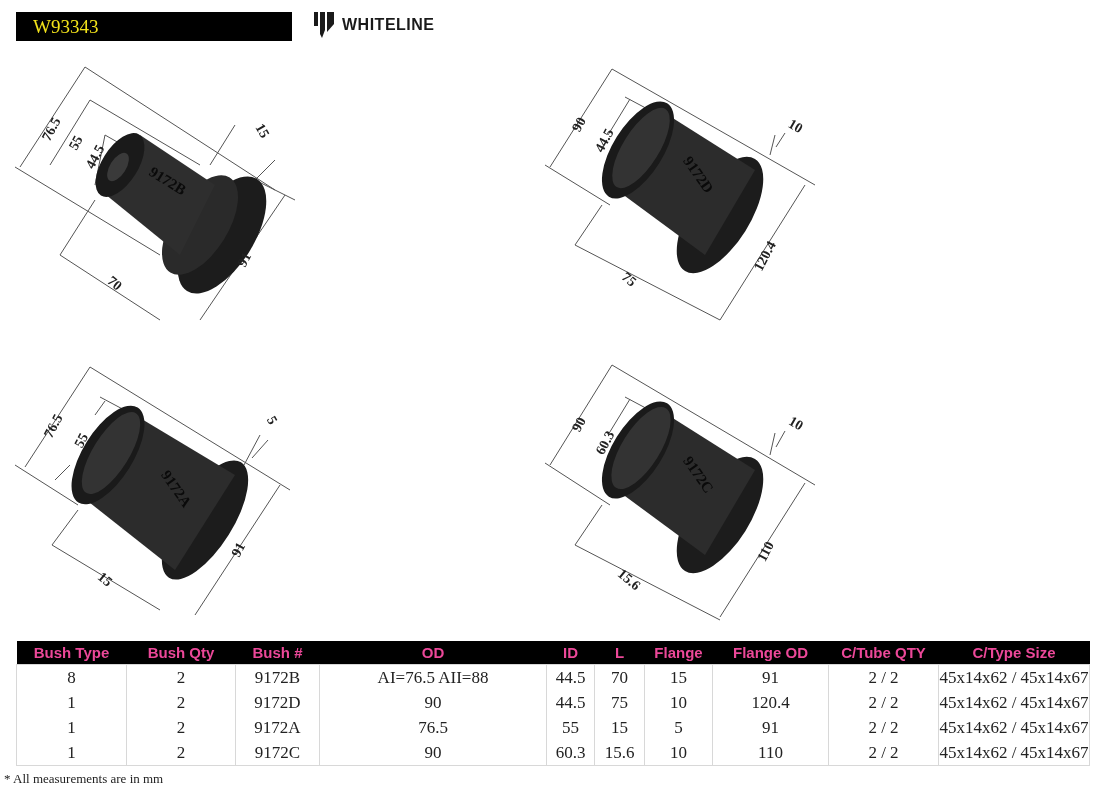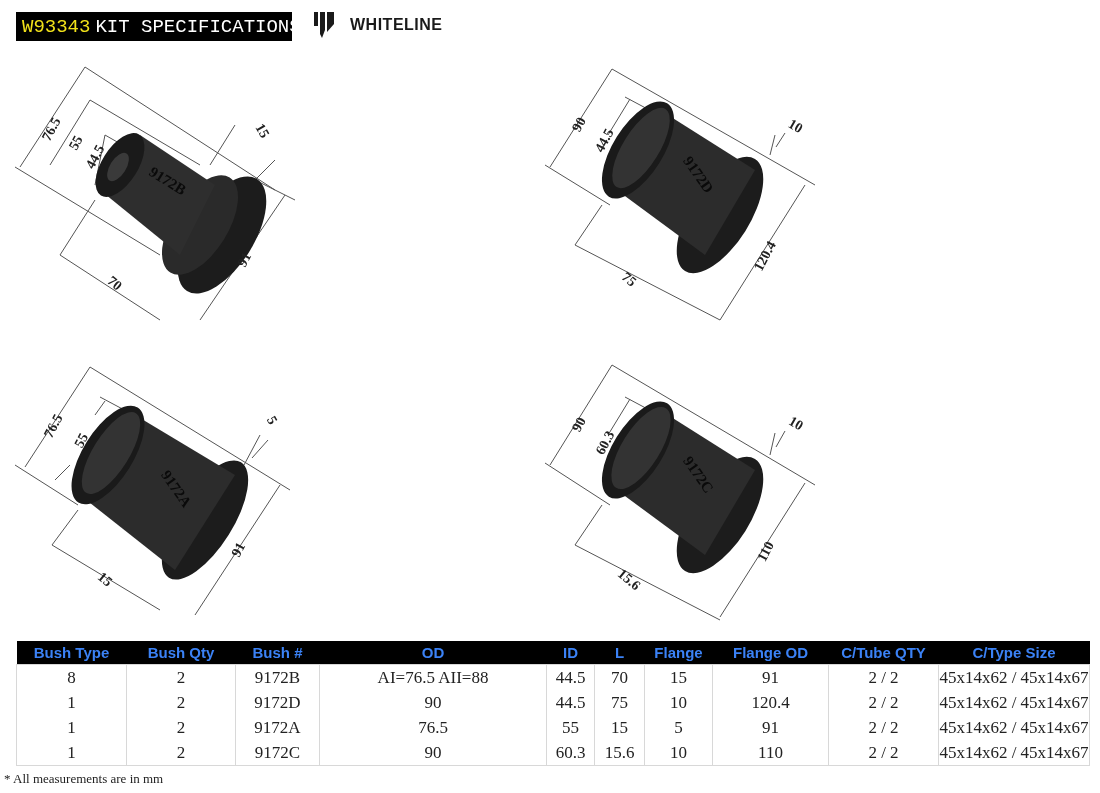--- a/index.html
+++ b/index.html
@@ -1,37 +1,36 @@
 <!DOCTYPE html>
 <html><head>
 <meta charset="utf-8">
 <style>
   html, body { margin:0; padding:0; background:#ffffff; }
   body { width:1100px; height:793px; position:relative; overflow:hidden; font-family:"Liberation Serif", serif; color:#111; }
-  .title-box { position:absolute; left:16px; top:12px; width:276px; height:29px; background:#000; display:flex; align-items:center; padding-left:6px; box-sizing:border-box; font-family:Liberation Mono, monospace; font-size:19px; color:#fff; white-space:nowrap; }
+  .title-box { position:absolute; left:16px; top:12px; width:276px; height:29px; background:#000; display:flex; align-items:center; padding-left:17px; box-sizing:border-box; font-family:Liberation Serif, serif; font-size:19px; color:#fff; white-space:nowrap; }
   .title-box .code { color:#f2e21a; margin-right:5px; }
-  .brand { position:absolute; left:314px; top:12px; display:flex; align-items:center; gap:16px;justify-content:space-between; }
+  .brand { position:absolute; left:314px; top:12px; display:flex; align-items:center; gap:8px;justify-content:space-between; }
   .brand-text { font-family:"Liberation Sans", sans-serif; font-weight:bold; font-size:16px; letter-spacing:0.5px; color:#1a1a1a; }
   .drawing { position:absolute; }
   .drawing svg { display:block; }
   .dim { font-family:"Liberation Serif", serif; font-weight:bold; font-size:14px; fill:#222; }
   .partno { font-family:"Liberation Serif", serif; font-size:15px; fill:#0a0a0a; font-weight:bold; }
   .spec-table { position:absolute; left:16px; top:641px; width:1073px; border-collapse:collapse; table-layout:fixed; }
-  .spec-table th { background:#000; color:#3b82f6; font-family:"Liberation Sans", sans-serif; font-weight:bold; font-size:15px; height:23px; padding:0; text-align:center; }
+  .spec-table th { background:#000; color:#ec4899; font-family:"Liberation Sans", sans-serif; font-weight:bold; font-size:15px; height:23px; padding:0; text-align:center; }
   .spec-table td { font-family:"Liberation Serif", serif; font-size:17px; color:#222; height:25px; padding:0; text-align:center; border-left:1px solid #d8d8d8; }
   .spec-table td:first-child { border-left:none; }
   .spec-table tbody { border:1px solid #d8d8d8; }
   .footnote { position:absolute; left:4px; top:771px; font-family:"Liberation Serif", serif; font-size:13px; color:#222; }
 </style>
 </head>
 <body>
 
 <div class="title-box">
   <span class="code">W93343</span>
-  <span>KIT SPECIFICATIONS</span>
 </div>
 <div class="brand">
   <svg width="20" height="26" viewBox="0 0 20 26">
     <rect x="0" y="0" width="4" height="14" fill="#1a1a1a"></rect>
     <polygon points="6,0 11,0 11,18 8,26 6,22" fill="#1a1a1a"></polygon>
     <polygon points="13,0 20,0 20,12 13,20" fill="#1a1a1a"></polygon>
   </svg>
   <span class="brand-text">WHITELINE</span>
 </div>
 

